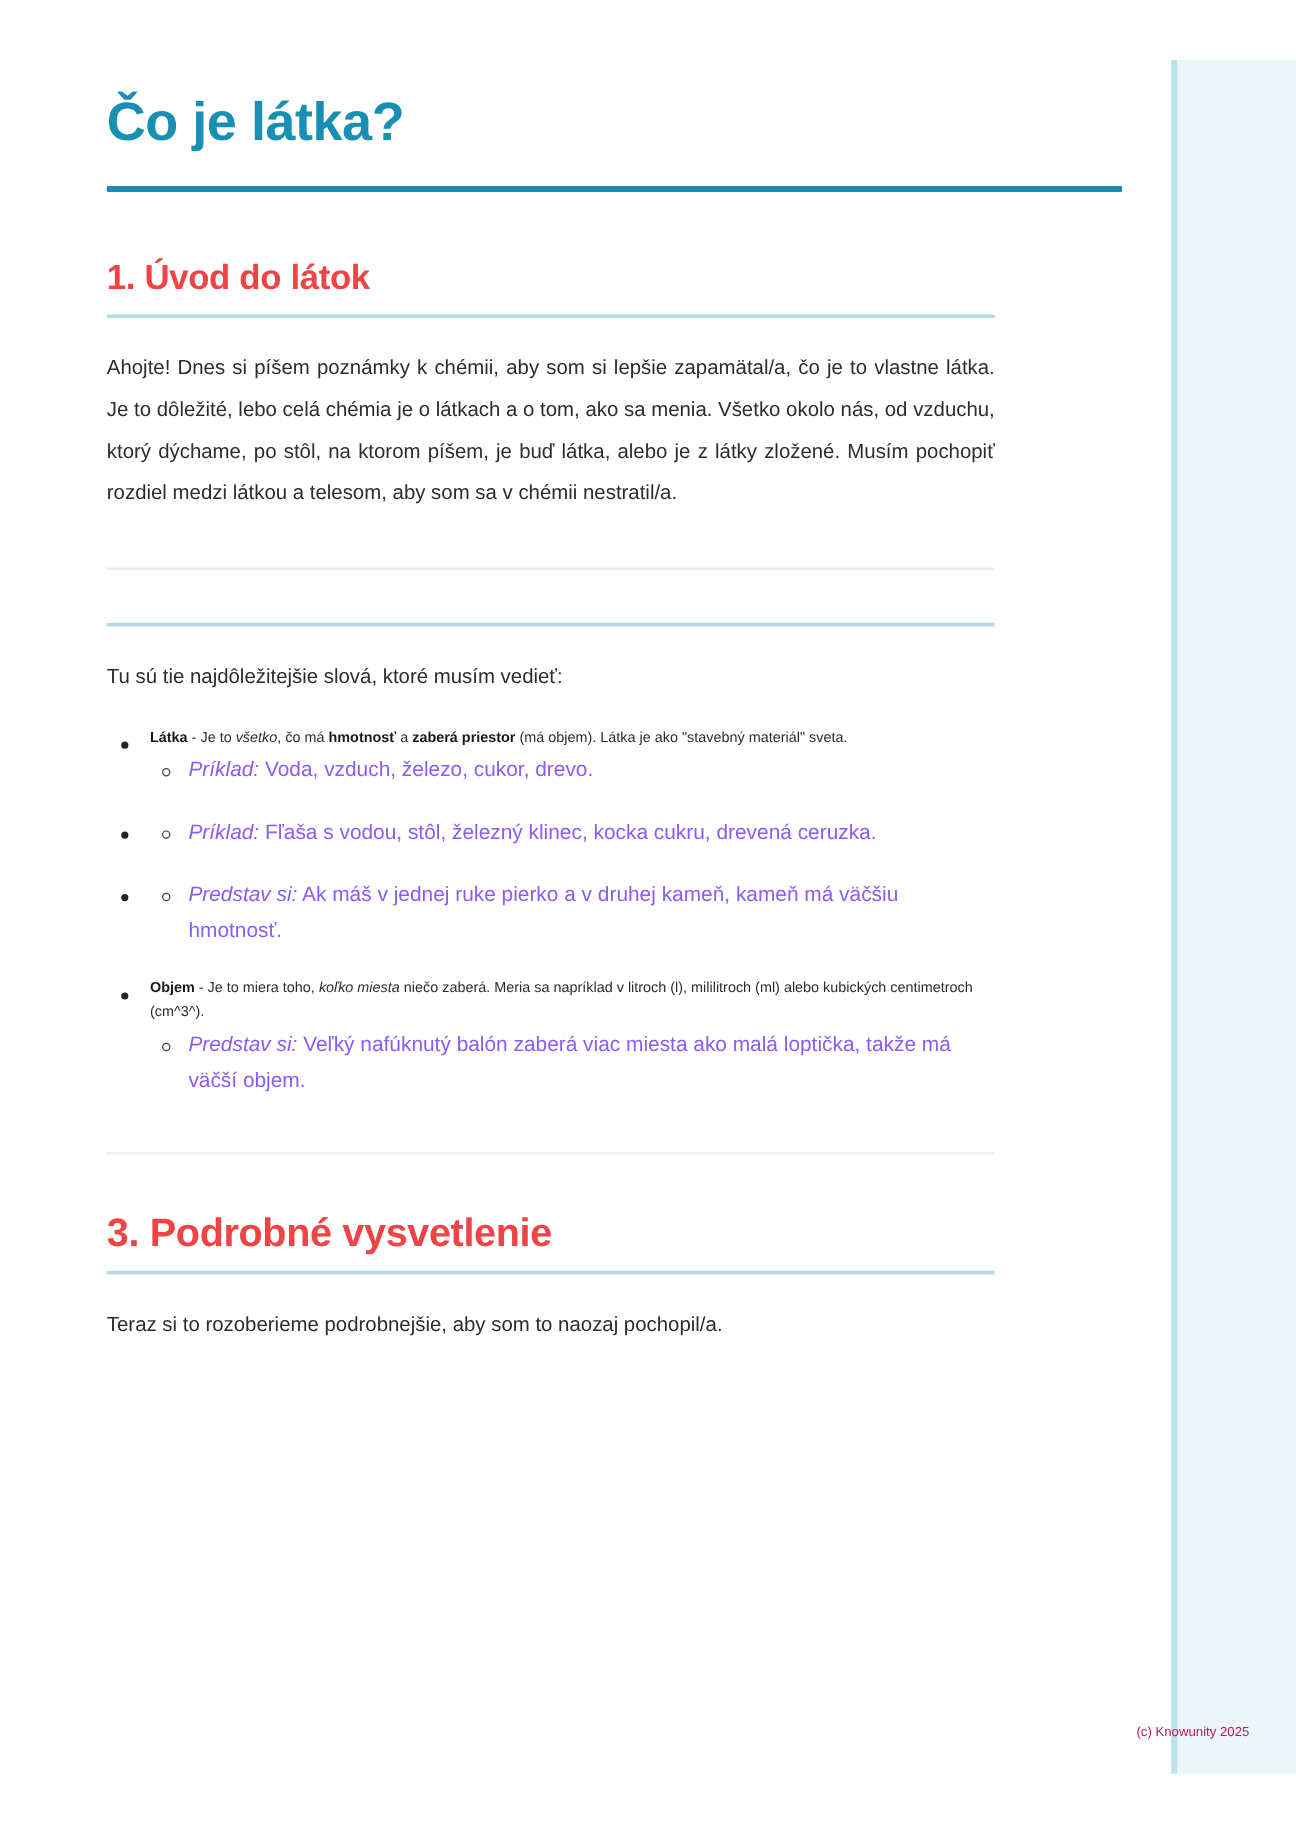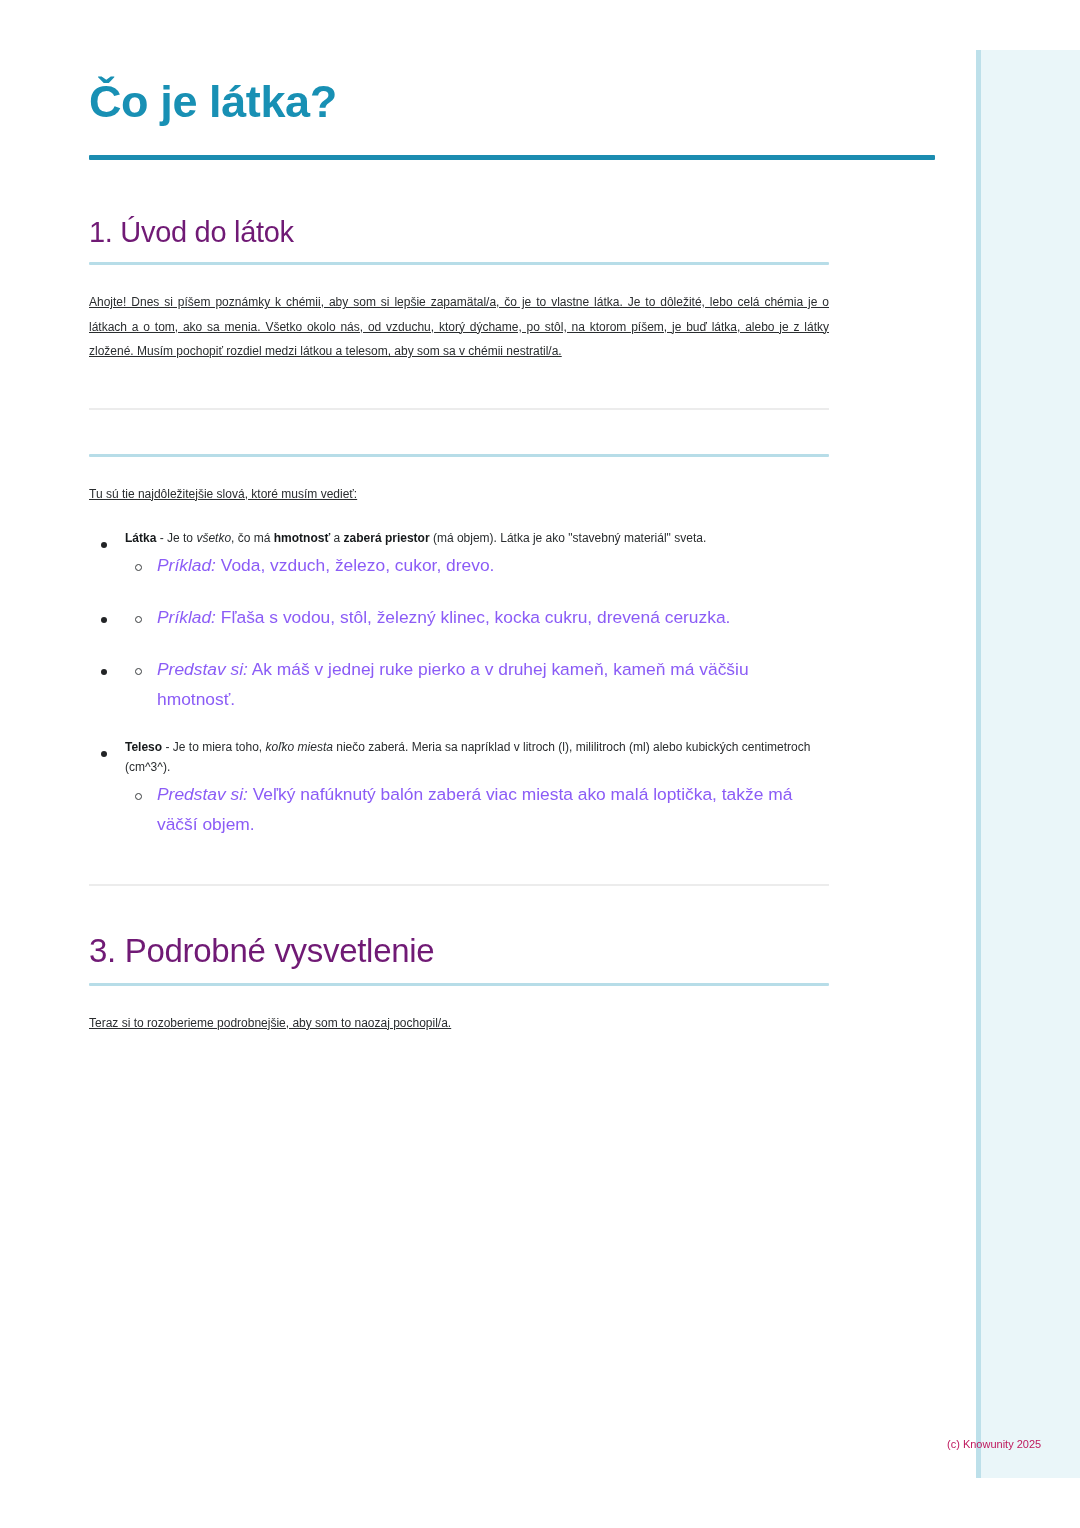--- a/index.html
+++ b/index.html
@@ -63,48 +63,47 @@
   .title-rule {
     margin-top: 28px;
     height: 5px;
     width: 846px;
     background: #1b8cb0;
     border-radius: 1px;
   }
 
   
   .h-sec {
-    color: #701a75;
-    font-weight: normal;
+    color: #ef4444;
+    font-weight: bold;
     letter-spacing: -0.3px;
     margin: 0;
     line-height: 1.15;
   }
   .h-sec.size-1 { font-size: 29px; }
   .h-sec.size-2 { font-size: 33px; }
 
   .sec-rule {
     height: 3px;
     width: 740px;
     background: #b7dde8;
     margin-top: 13px;
     border-radius: 1px;
   }
 
   .sec-block-1 { margin-top: 56px; }
 
   
   p.body {
-    font-size: 12px;
+    font-size: 17px;
     line-height: 2.05;
     color: #2a2d2f;
     text-align: justify;
     margin: 0;
     width: 740px;
-    text-decoration: underline;
   }
   p.body.lead { margin-top: 25px; }
   p.body.nojustify { text-align: left; }
 
   
   .divider {
     height: 2px;
     width: 740px;
     background: #ececec;
     margin: 44px 0 0 0;
@@ -216,21 +215,21 @@
           </ul>
         </li>
 
         <li>
           <ul class="examples">
             <li><i>Predstav si:</i><span> Ak máš v jednej ruke pierko a v druhej kameň, kameň má väčšiu hmotnosť.</span></li>
           </ul>
         </li>
 
         <li>
-          <div class="term-line"><b>Teleso</b><span> - </span><span>Je to miera toho, </span><i>koľko miesta</i><span> niečo zaberá. Meria sa napríklad v litroch (l), mililitroch (ml) alebo kubických centimetroch (cm^3^).</span></div>
+          <div class="term-line"><b>Objem</b><span> - </span><span>Je to miera toho, </span><i>koľko miesta</i><span> niečo zaberá. Meria sa napríklad v litroch (l), mililitroch (ml) alebo kubických centimetroch (cm^3^).</span></div>
           <ul class="examples">
             <li><i>Predstav si:</i><span> Veľký nafúknutý balón zaberá viac miesta ako malá loptička, takže má väčší objem.</span></li>
           </ul>
         </li>
 
       </ul>
     </div>
 
     <div class="divider"></div>
 

